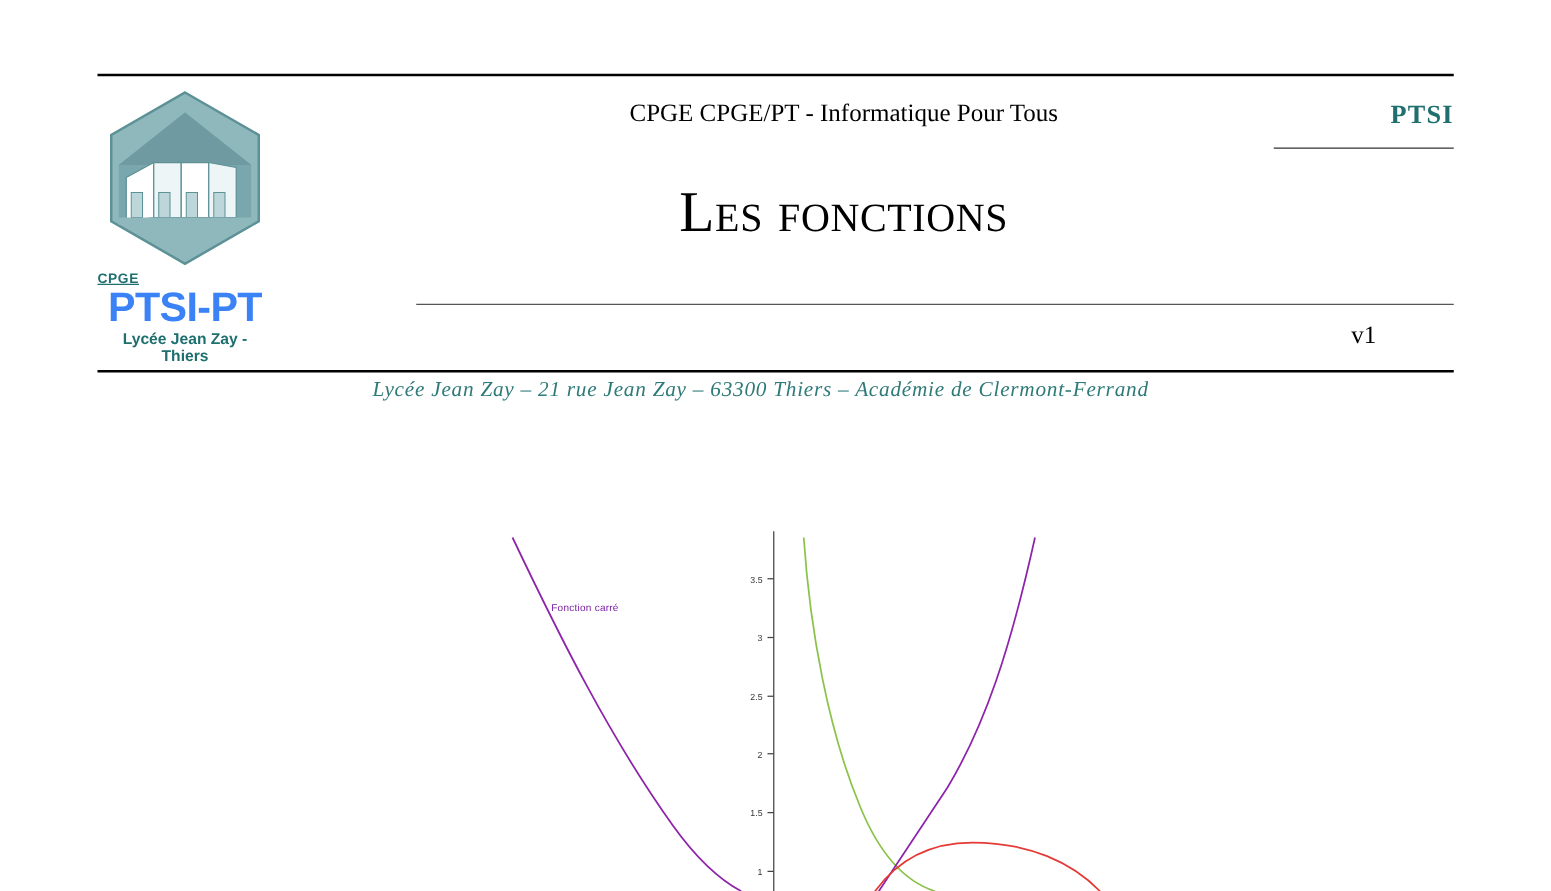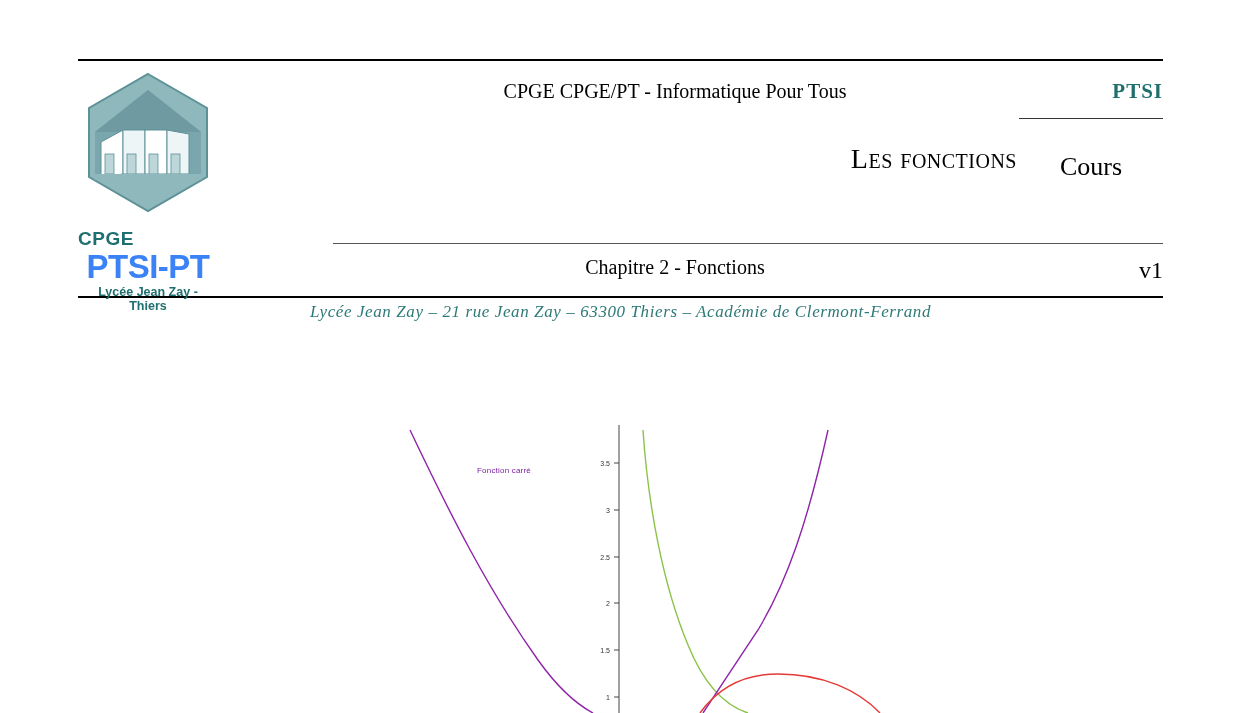--- a/index.html
+++ b/index.html
@@ -53,26 +53,27 @@
   }
   .logo-mark {
     position: relative;
     width: 130px;
     height: 145px;
     margin: 0 auto;
   }
   .logo-cpge {
     font-family: "Liberation Sans", sans-serif;
     font-weight: bold;
-    font-size: 19px;
+    font-size: 11px;
     color: #1f6f6f;
     letter-spacing: 0.5px;
-    margin-top: 13px;
+    margin-top: 2px;
     text-align: left;
     padding-left: 0px;
+    text-decoration: underline;
   }
   .logo-title {
     font-family: "Liberation Sans", sans-serif;
     font-weight: bold;
     font-size: 33px;
     color: #3b82f6;
     line-height: 1.05;
     letter-spacing: -0.5px;
   }
   .logo-sub {
@@ -91,22 +92,22 @@
     top: 80px;
     width: 684px;
     text-align: center;
     font-size: 20px;
   }
   .hdr-title {
     position: absolute;
     left: 333px;
     top: 143px;
     width: 684px;
-    text-align: right;
-    font-size: 28px;
+    text-align: center;
+    font-size: 46px;
     font-variant: small-caps;
     letter-spacing: 0.5px;
   }
   .hdr-chapter {
     position: absolute;
     left: 333px;
     top: 256px;
     width: 684px;
     text-align: center;
     font-size: 20px;
@@ -147,28 +148,28 @@
     top: 152px;
     width: 144px;
     text-align: center;
     font-size: 26px;
   }
   .hdr-version {
     position: absolute;
     left: 1019px;
     top: 257px;
     width: 144px;
-    text-align: right;
-    font-size: 24px;
+    text-align: center;
+    font-size: 20px;
   }
 
   
   .address {
     position: absolute;
-    left: 78px;
+    left: 66px;
     top: 302px;
     width: 1085px;
     text-align: center;
     font-size: 17px;
     font-style: italic;
     color: #2e7a78;
     letter-spacing: 0.6px;
   }
 
   
@@ -177,26 +178,25 @@
     left: 248px;
     top: 330px;
     width: 742px;
     height: 383px;
   }
   .figure svg { display: block; }
 
   .fig-label {
     position: absolute;
     left: 193px;
-    top: 136px;
+    top: 152px;
     font-family: "Liberation Sans", sans-serif;
     font-size: 8px;
     color: #7b1fa2;
     letter-spacing: 0.2px;
-    margin-left: 36px;
   }
   .tick-label {
     font-family: "Liberation Sans", sans-serif;
     font-size: 7px;
     fill: #333333;
   }
 </style>
 </head>
 <body>
 
@@ -224,24 +224,22 @@
         <polygon points="12,104 118,104 118,110 12,110" fill="#8fb8bd"></polygon>
       </svg>
     </div>
     <div class="logo-cpge">CPGE</div>
     <div class="logo-title">PTSI-PT</div>
     <div class="logo-sub">Lycée Jean Zay - Thiers</div>
   </div>
 
   <div class="hdr-center-top">CPGE CPGE/PT - Informatique Pour Tous</div>
   <div class="hdr-title">Les fonctions</div>
-  <div class="hdr-chapter">Chapitre 2 - Fonctions</div>
 
   <div class="hdr-ptsi">PTSI</div>
-  <div class="hdr-type">Cours</div>
   <div class="hdr-version">v1</div>
 
   <div class="address">Lycée Jean Zay – 21 rue Jean Zay – 63300 Thiers – Académie de Clermont-Ferrand</div>
 
   <div class="figure">
     <svg width="742" height="383" viewBox="0 0 742 383">
 
       <line x1="371" y1="95" x2="371" y2="383" stroke="#444444" stroke-width="1"></line>
 
       <g>

